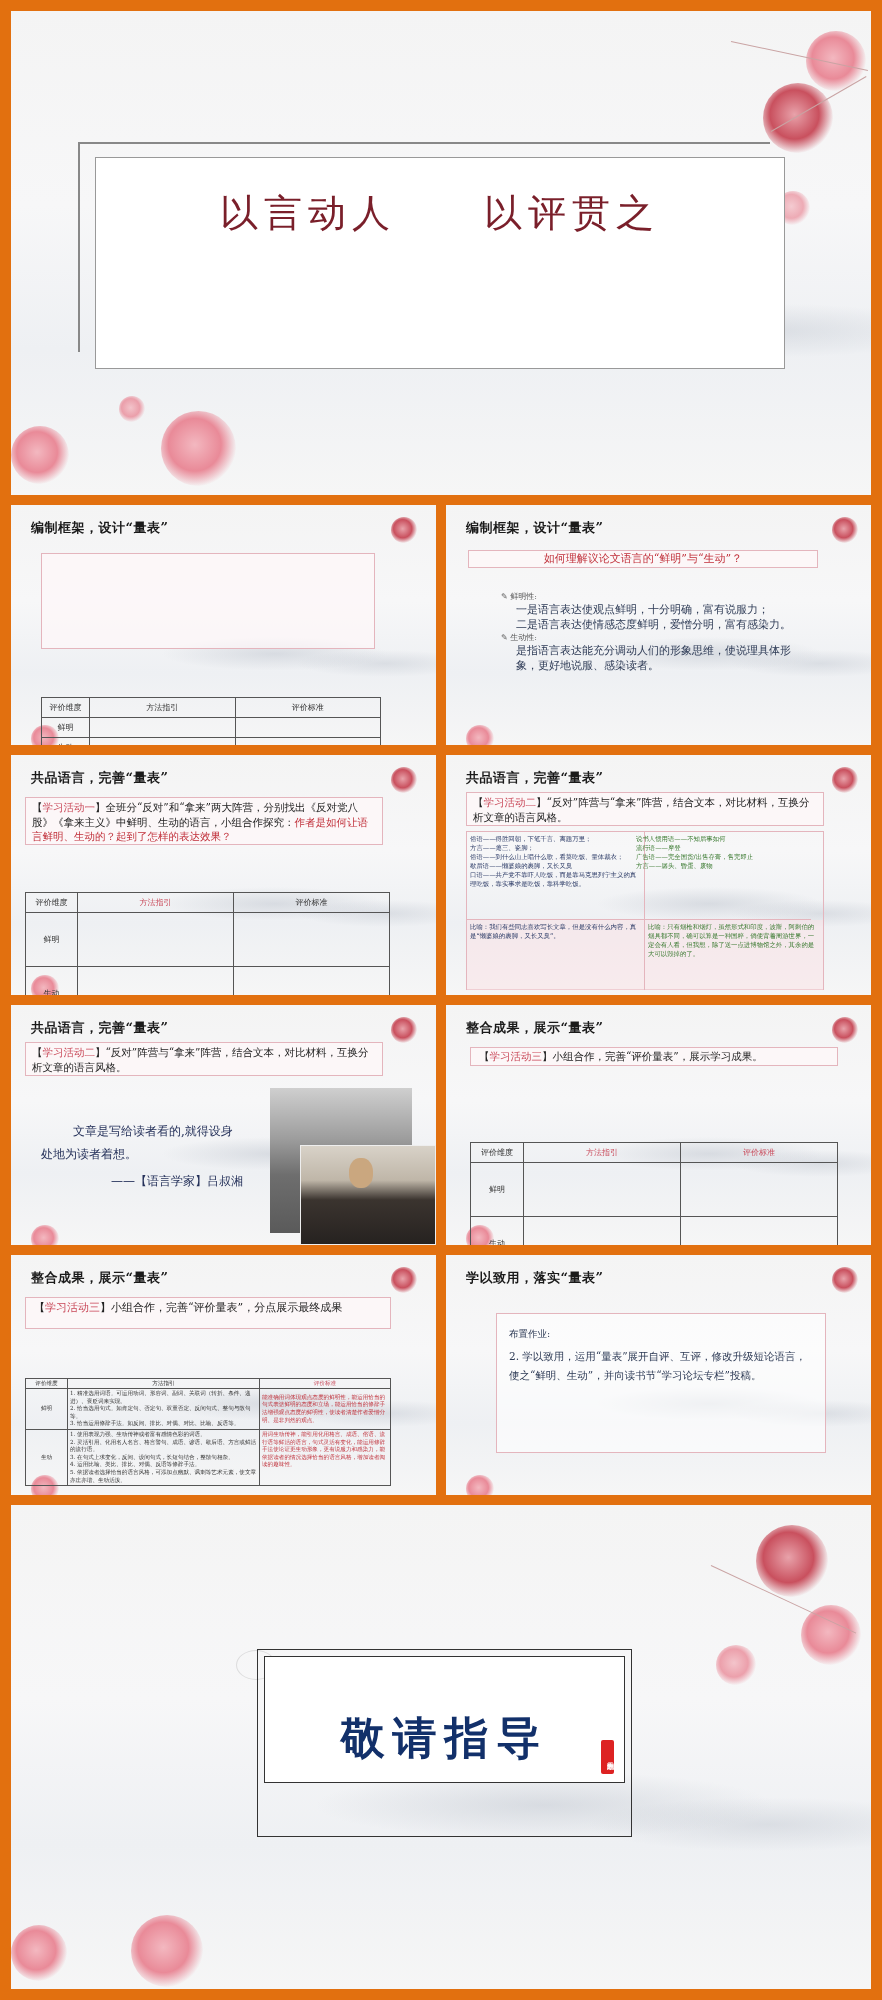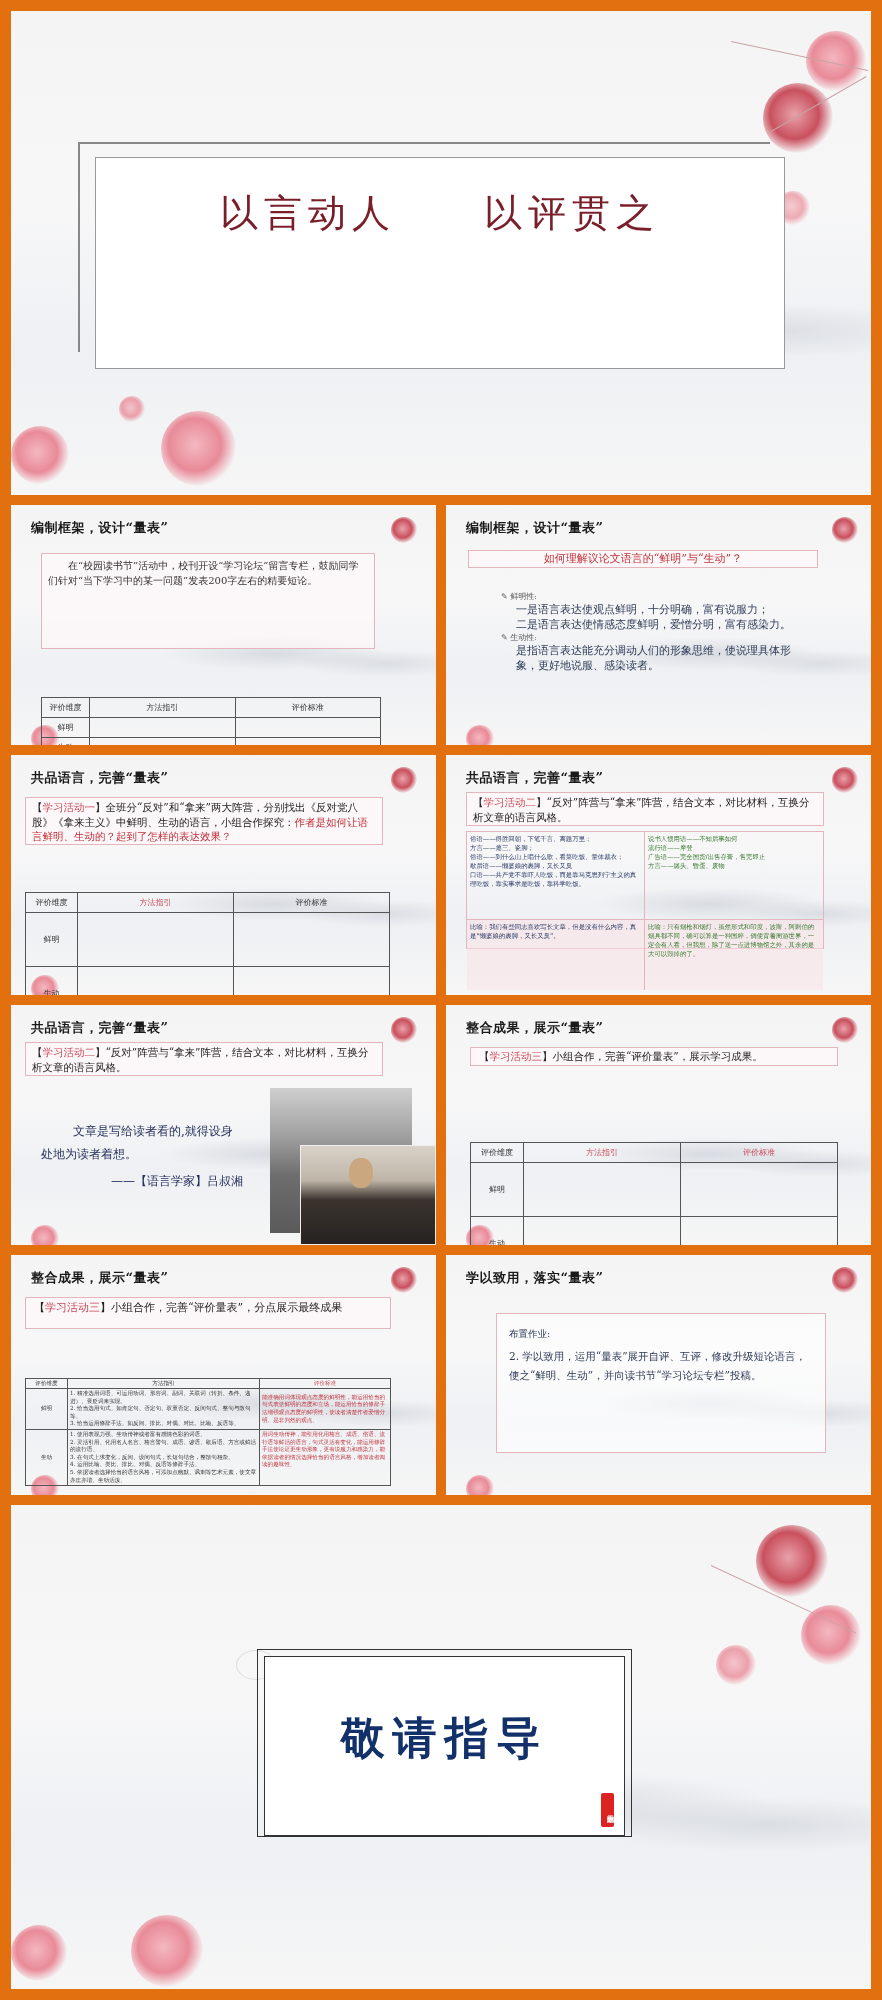--- a/index.html
+++ b/index.html
@@ -36,21 +36,21 @@
 
   
   .tbox-outer { position: absolute; left: 78px; top: 142px; width: 692px; height: 210px; border-left: 2px solid #888; border-top: 2px solid #888; }
   .tbox { position: absolute; left: 95px; top: 157px; width: 690px; height: 212px; background: #fff; border: 1px solid #999; }
   .main-title { position: absolute; left: 0; width: 100%; top: 30px; text-align: center; font-size: 38px; color: #7a1f2a; letter-spacing: 6px; font-family: "DejaVu Serif", serif; }
   .sub1 { position: absolute; left: 14px; top: 98px; font-size: 17px; color: #222; font-family: "DejaVu Sans", sans-serif; letter-spacing: 1px; white-space: nowrap; }
   .sub2 { position: absolute; left: 55px; top: 137px; font-size: 17px; color: #222; font-family: "DejaVu Sans", sans-serif; letter-spacing: 1.5px; white-space: nowrap; }
 
   
   .ebox-outer { position: absolute; left: 257px; top: 1649px; width: 375px; height: 188px; border: 1.5px solid #333; background: transparent; }
-  .ebox { position: absolute; left: 264px; top: 1656px; width: 361px; height: 180px; background: #fff; border: 1.5px solid #333; text-decoration: underline; }
+  .ebox { position: absolute; left: 264px; top: 1656px; width: 361px; height: 127px; background: #fff; border: 1.5px solid #333; text-decoration: underline; }
   .end-title { position: absolute; left: 0; width: 100%; top: 52px; text-align: center; font-size: 44px; font-weight: bold; color: #12306a; letter-spacing: 8px; font-family: "DejaVu Sans", sans-serif; }
   .seal { position: absolute; right: 10px; bottom: 8px; width: 13px; height: 34px; background: #d22; color: #fff; font-size: 7px; line-height: 8px; text-align: center; writing-mode: vertical-rl; border-radius: 2px; }
 </style>
 </head>
 <body>
 
 <div class="slide s-big" style="top:11px;">
   <div class="blossom dark" style="left:752px;top:72px;width:70px;height:70px;"></div>
   <div class="blossom" style="left:795px;top:20px;width:60px;height:60px;"></div>
   <div class="blossom" style="left:765px;top:180px;width:34px;height:34px;opacity:.7;"></div>
@@ -63,21 +63,20 @@
 <div class="tbox-outer"></div>
 <div class="tbox">
   <div class="main-title">以言动人　　以评贯之</div>
 </div>
 
 <div class="slide s-l" style="top:505px;">
   <div class="blossom dark" style="left:380px;top:12px;width:26px;height:26px;"></div>
   <div class="blossom" style="left:20px;top:220px;width:28px;height:28px;"></div>
   <div class="slide-title">编制框架，设计“量表”</div>
   <div class="pinkbox" style="left:30px;top:48px;width:334px;height:96px;padding:4px 6px;font-size:10px;line-height:15px;color:#333;">
-    <p style="text-indent:2em;">在“校园读书节”活动中，校刊开设“学习论坛”留言专栏，鼓励同学们针对“当下学习中的某一问题”发表200字左右的精要短论。</p>
   </div>
   <table class="gt" style="left:30px;top:152px;width:340px;">
     <tbody>
         <tr style="height:20px;">
       <th style="width:48px;">评价维度</th>
       <th>方法指引</th>
       <th>评价标准</th>
     </tr>
     <tr style="height:20px;">
           <td>鲜明</td>
@@ -134,29 +133,29 @@
   </tbody>
     </table>
 </div>
 
 <div class="slide s-r" style="top:755px;">
   <div class="blossom dark" style="left:386px;top:12px;width:26px;height:26px;"></div>
   <div class="slide-title">共品语言，完善“量表”</div>
   <div class="pinkbox" style="left:20px;top:37px;width:358px;height:34px;padding:2px 6px;font-size:10.5px;line-height:14.5px;">
     <span>【</span><span class="redsoft">学习活动二</span><span>】</span><span>“反对”阵营与“拿来”阵营，结合文本，对比材料，互换分析文章的语言风格。</span>
   </div>
-  <div style="position:absolute;left:20px;top:76px;width:358px;height:118px;border:1px solid #e4b5bd;font-family:'DejaVu Sans',sans-serif;font-size:6.4px;line-height:9px;">
+  <div style="position:absolute;left:20px;top:76px;width:358px;height:159px;border:1px solid #e4b5bd;font-family:'DejaVu Sans',sans-serif;font-size:6.4px;line-height:9px;">
     <div style="position:absolute;left:0;top:0;width:178px;height:88px;padding:3px;border-right:1px solid #e4b5bd;border-bottom:1px solid #e4b5bd;color:#2b3a66;">
       <div>俗语——得胜回朝，下笔千言、离题万里；</div>
       <div>方言——瘪三、瓷脚；</div>
       <div>俗语——到什么山上唱什么歌，看菜吃饭、量体裁衣；</div>
       <div>歇后语——懒婆娘的裹脚，又长又臭</div>
       <div>口语——共产党不靠吓人吃饭，而是靠马克思列宁主义的真理吃饭，靠实事求是吃饭，靠科学吃饭。</div>
     </div>
-    <div style="position:absolute;left:178px;top:0;width:178px;height:88px;padding:3px;border-bottom:1px solid #e4b5bd;color:#3a7a30;">
+    <div style="position:absolute;left:166px;top:0;width:178px;height:88px;padding:3px;border-bottom:1px solid #e4b5bd;color:#3a7a30;">
       <div>说书人惯用语——不知后事如何</div>
       <div>流行语——摩登</div>
       <div>广告语——完全国货/出售存膏，售完即止</div>
       <div>方言——孱头、昏蛋、废物</div>
     </div>
     <div style="position:absolute;left:0;top:88px;width:178px;height:70px;padding:3px;border-right:1px solid #e4b5bd;background:rgba(250,225,230,0.55);color:#2b3a66;">比喻：我们有些同志喜欢写长文章，但是没有什么内容，真是“懒婆娘的裹脚，又长又臭”。</div>
     <div style="position:absolute;left:178px;top:88px;width:178px;height:70px;padding:3px;background:rgba(250,225,230,0.55);color:#3a7a30;">比喻：只有烟枪和烟灯，虽然形式和印度，波斯，阿剌伯的烟具都不同，确可以算是一种国粹，倘使背着周游世界，一定会有人看，但我想，除了送一点进博物馆之外，其余的是大可以毁掉的了。</div>
   </div>
 </div>
 

